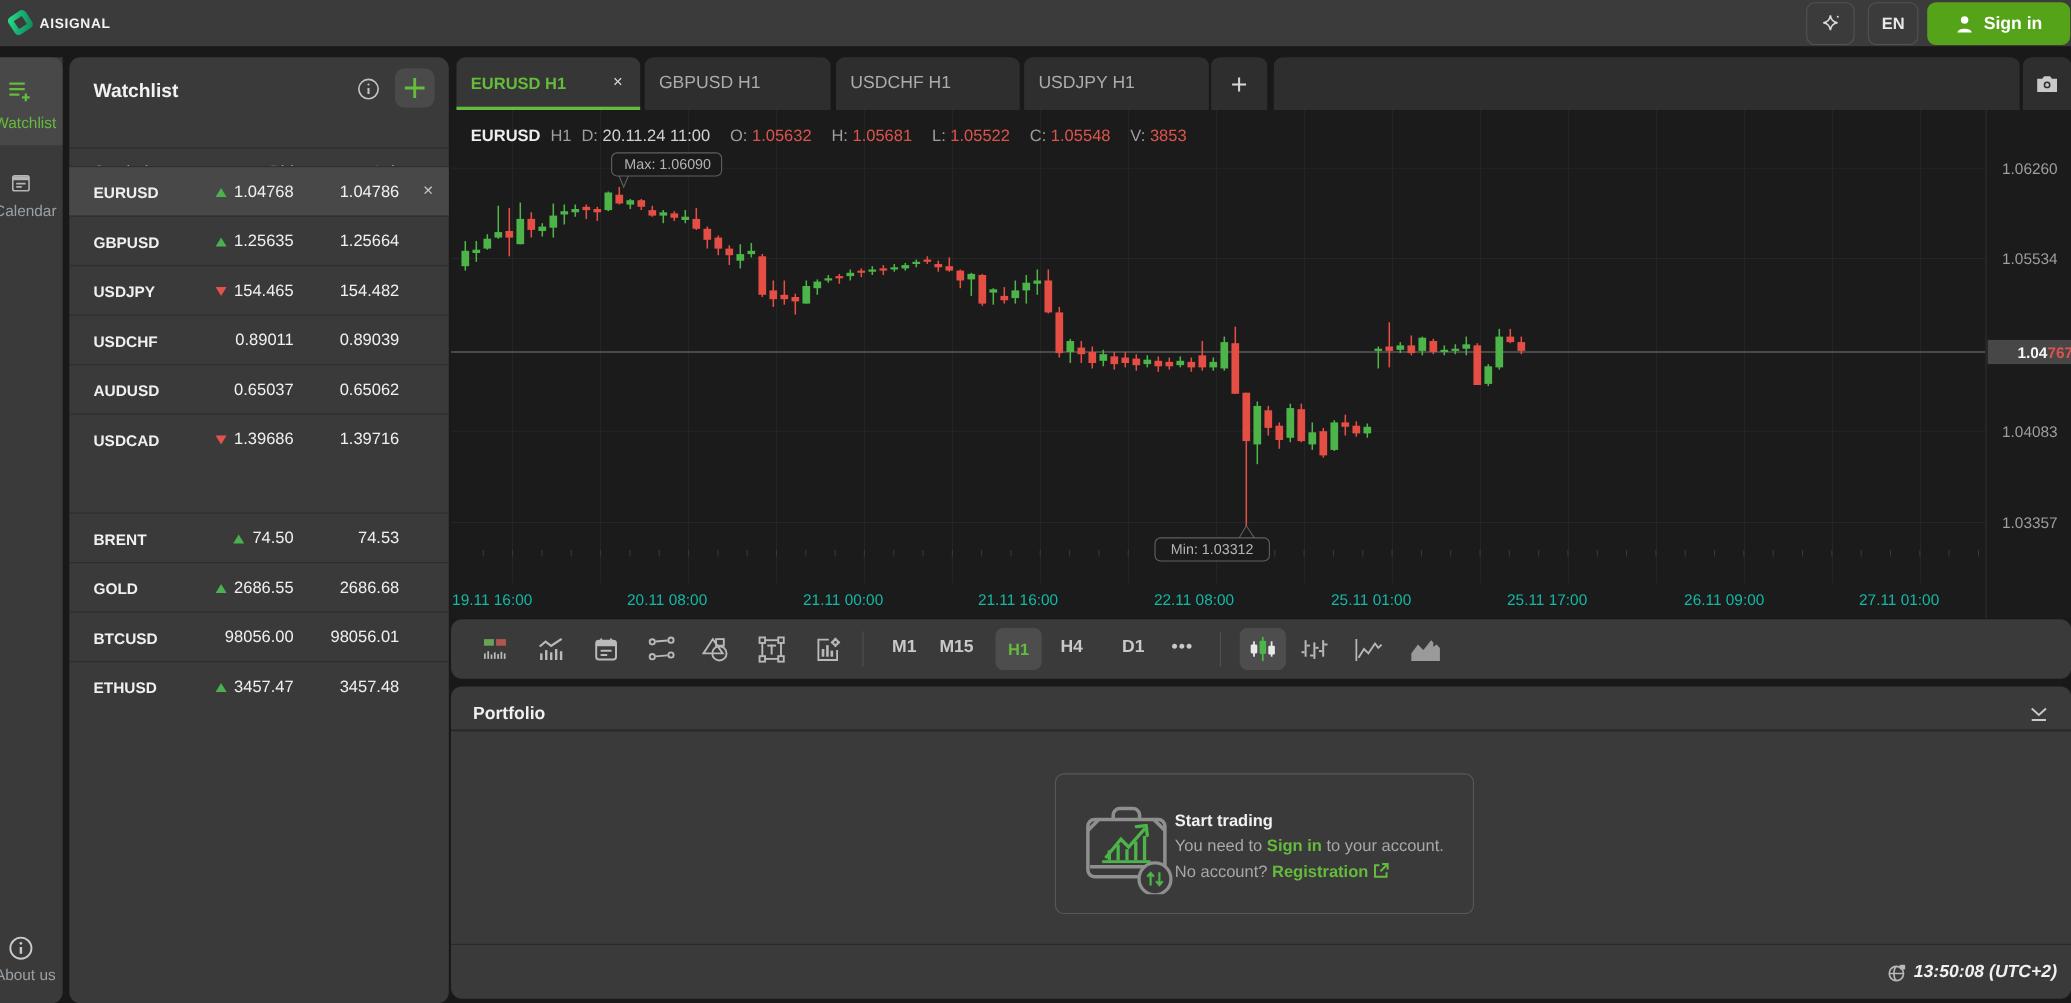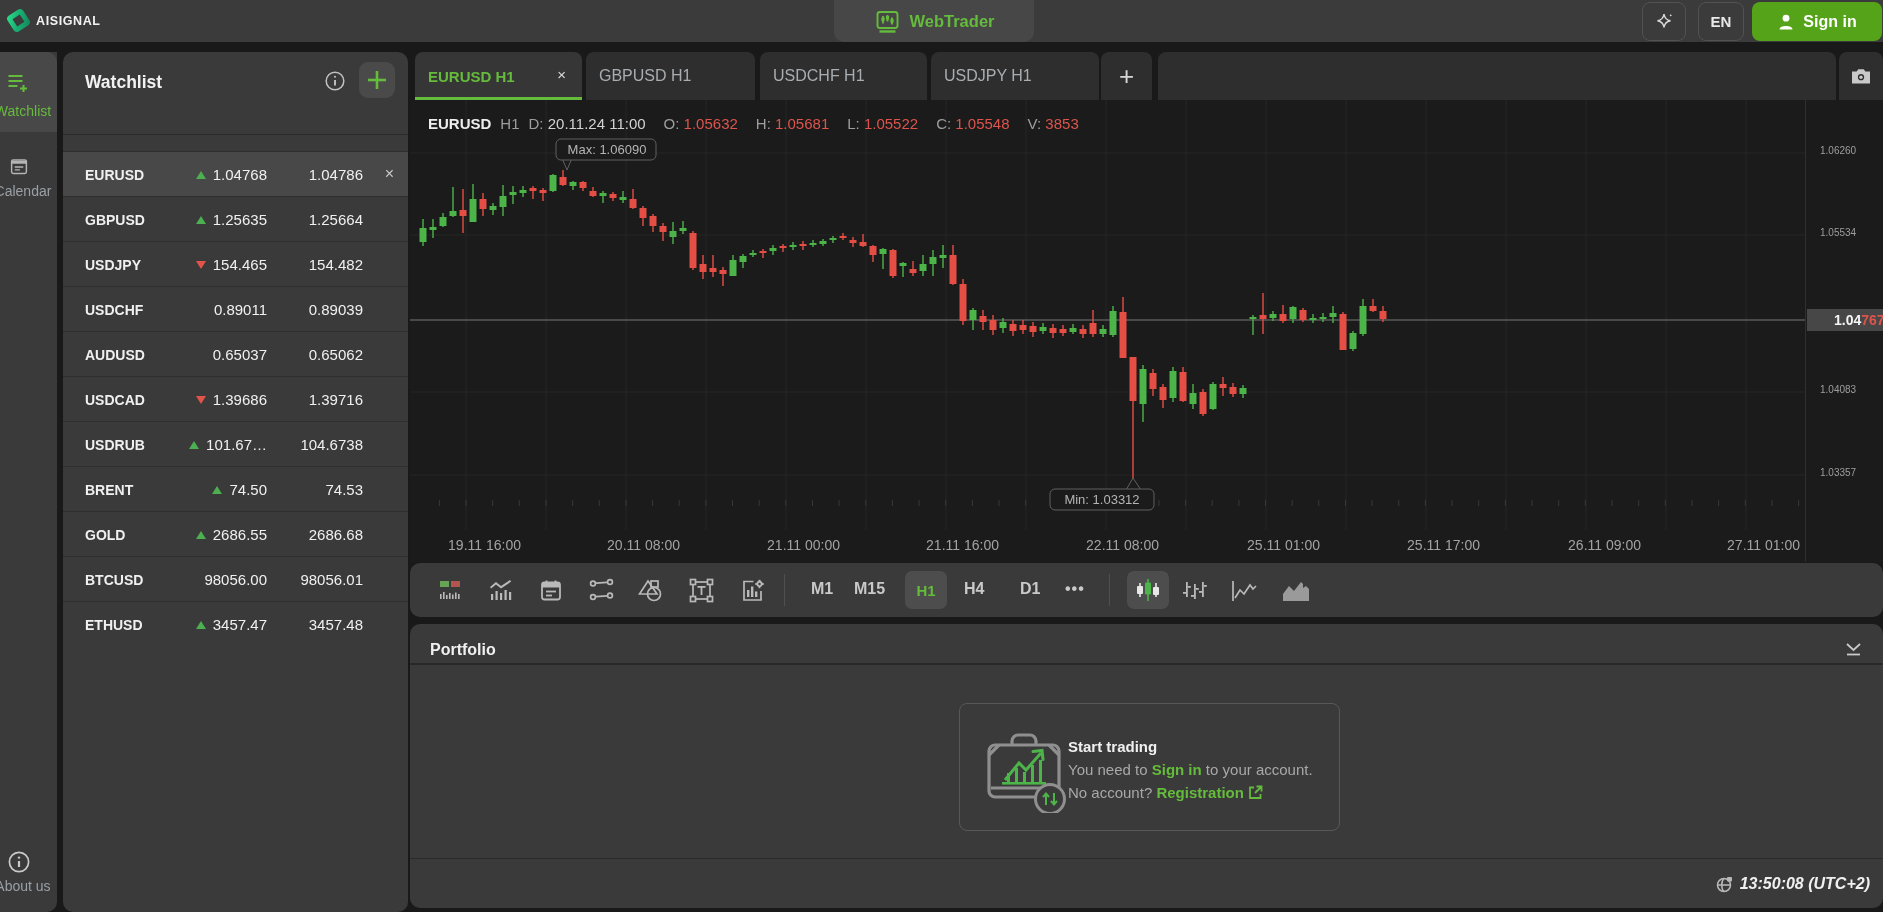--- a/index.html
+++ b/index.html
@@ -39,25 +39,25 @@
 .tab.on {background:#363636;color:#65bb3b;font-weight:bold;font-size:15px;}
 .tx {position:absolute;right:16px;top:14px;color:#dcdcdc;font-size:15px;font-weight:normal;}
 .tu {position:absolute;left:0;bottom:0;width:100%;height:3px;background:#65bb3b;}
 #tplus {position:absolute;left:691px;top:0;width:51px;height:48px;background:#2e2e2e;border-radius:8px 8px 0 0;display:flex;align-items:center;justify-content:center;color:#d5d5d5;font-size:26px;font-weight:300;}
 #tfill {position:absolute;left:748px;top:0;width:678px;height:48px;background:#2e2e2e;border-radius:8px 8px 0 0;}
 #tcam {position:absolute;left:1429px;top:0;width:44px;height:48px;background:#2e2e2e;border-radius:8px 8px 0 0;display:flex;align-items:center;justify-content:center;}
 
 #chart {position:absolute;left:410px;top:100px;width:1473px;height:462px;background:#1b1b1b;}
 #plot {position:absolute;left:0;top:0;width:1395px;height:430px;}
 #paxis {position:absolute;left:1395px;top:0;width:78px;height:462px;border-left:1px solid #2f2f2f;}
-.pl {position:absolute;left:14px;font-size:10px;color:#9e9e9e;}
+.pl {position:absolute;left:14px;font-size:14px;color:#9e9e9e;}
 #ptag {position:absolute;left:1px;top:209px;width:77px;height:22px;background:#474747;font-size:14px;font-weight:bold;line-height:22px;padding-left:27px;color:#f5f5f5;}
 #ptag b {color:#dd544c;}
 #taxis {position:absolute;left:0;top:430px;width:1395px;height:32px;}
-.tl {position:absolute;top:7px;width:110px;text-align:right;font-size:14px;color:#a3a3a3;}
+.tl {position:absolute;top:7px;width:110px;text-align:left;font-size:14px;color:#14b8a6;}
 #ohlc {position:absolute;left:18px;top:15px;font-size:15px;color:#9e9e9e;white-space:nowrap;}
 #ohlc .w {color:#ededed;font-weight:bold;}
 #ohlc .d {color:#d2d2d2;}
 #ohlc .r {color:#dd544c;}
 #ohlc span {margin-right:9px;}
 
 #toolbar {position:absolute;left:410px;top:563px;width:1473px;height:54px;background:#3a3a3a;border-radius:10px;}
 .sep {position:absolute;top:11px;width:1px;height:32px;background:#505050;}
 .tf {position:absolute;top:17px;font-size:16px;font-weight:bold;color:#c9c9c9;}
 #h1btn {position:absolute;left:495px;top:8px;width:42px;height:38px;background:#4d4d4d;border-radius:7px;color:#65bb3b;font-size:15px;font-weight:bold;display:flex;align-items:center;justify-content:center;}
@@ -84,33 +84,20 @@
           <stop offset="0.55" stop-color="#19b374"></stop>
           <stop offset="1" stop-color="#2de28c"></stop>
         </linearGradient>
       </defs>
     <g transform="rotate(12 13.5 13.5)">
       <rect x="4.2" y="4.2" width="18.6" height="18.6" rx="4" fill="url(#lg)" transform="rotate(45 13.5 13.5)"></rect>
       <rect x="9.2" y="9.2" width="8.6" height="8.6" fill="#3b3b3b" transform="rotate(45 13.5 13.5)"></rect>
     </g>
   </svg>
   <span id="logotxt">AISIGNAL</span>
-  <div id="wtab">
-    <svg width="27" height="27" viewBox="0 0 27 27" fill="none" stroke="#65bb3b" stroke-width="1.9">
-      <rect x="3.5" y="4" width="20" height="16" rx="2.5"></rect>
-      <line x1="9" y1="8" x2="9" y2="15.5"></line>
-        <rect x="7.4" y="9.5" width="3.2" height="3.6" fill="#65bb3b" stroke="none"></rect>
-      <line x1="13.5" y1="7" x2="13.5" y2="13.5"></line>
-        <rect x="11.9" y="8" width="3.2" height="3.6" fill="#65bb3b" stroke="none"></rect>
-      <line x1="18" y1="9.5" x2="18" y2="16.5"></line>
-        <rect x="16.4" y="11" width="3.2" height="3.6" fill="#65bb3b" stroke="none"></rect>
-      <line x1="5.5" y1="23.5" x2="21.5" y2="23.5" stroke-width="2.4"></line>
-    </svg>
-    WebTrader
-  </div>
   <div class="hbtn" id="spark">
     <svg width="24" height="24" viewBox="0 0 24 24" fill="none" stroke="#dadada" stroke-width="1.4">
       <path d="M12 4 C12.6 8.2 14.3 10.1 18.5 10.7 C14.3 11.3 12.6 13.2 12 17.4 C11.4 13.2 9.7 11.3 5.5 10.7 C9.7 10.1 11.4 8.2 12 4 Z"></path>
       <circle cx="18.7" cy="5.3" r="0.9" fill="#dadada" stroke="none"></circle>
     </svg>
   </div>
   <div class="hbtn" id="enbtn">EN</div>
   <div id="signin">
     <svg width="18" height="18" viewBox="0 0 18 18" fill="#fff">
       <circle cx="9" cy="5.2" r="3.4"></circle>
@@ -204,28 +191,20 @@
       </span>
       <span class="ask">0.65062</span>
     </div>
 <div class="wrow" style="top:324px">
       <span class="sym">USDCAD</span>
       <span class="bid">
         <i class="ar dn"></i>
         <span>1.39686</span>
       </span>
       <span class="ask">1.39716</span>
-    </div>
-<div class="wrow" style="top:369px">
-      <span class="sym">USDRUB</span>
-      <span class="bid">
-        <i class="ar up"></i>
-        <span>101.67…</span>
-      </span>
-      <span class="ask">104.6738</span>
     </div>
 <div class="wrow" style="top:414px">
       <span class="sym">BRENT</span>
       <span class="bid">
         <i class="ar up"></i>
         <span>74.50</span>
       </span>
       <span class="ask">74.53</span>
     </div>
 <div class="wrow" style="top:459px">

